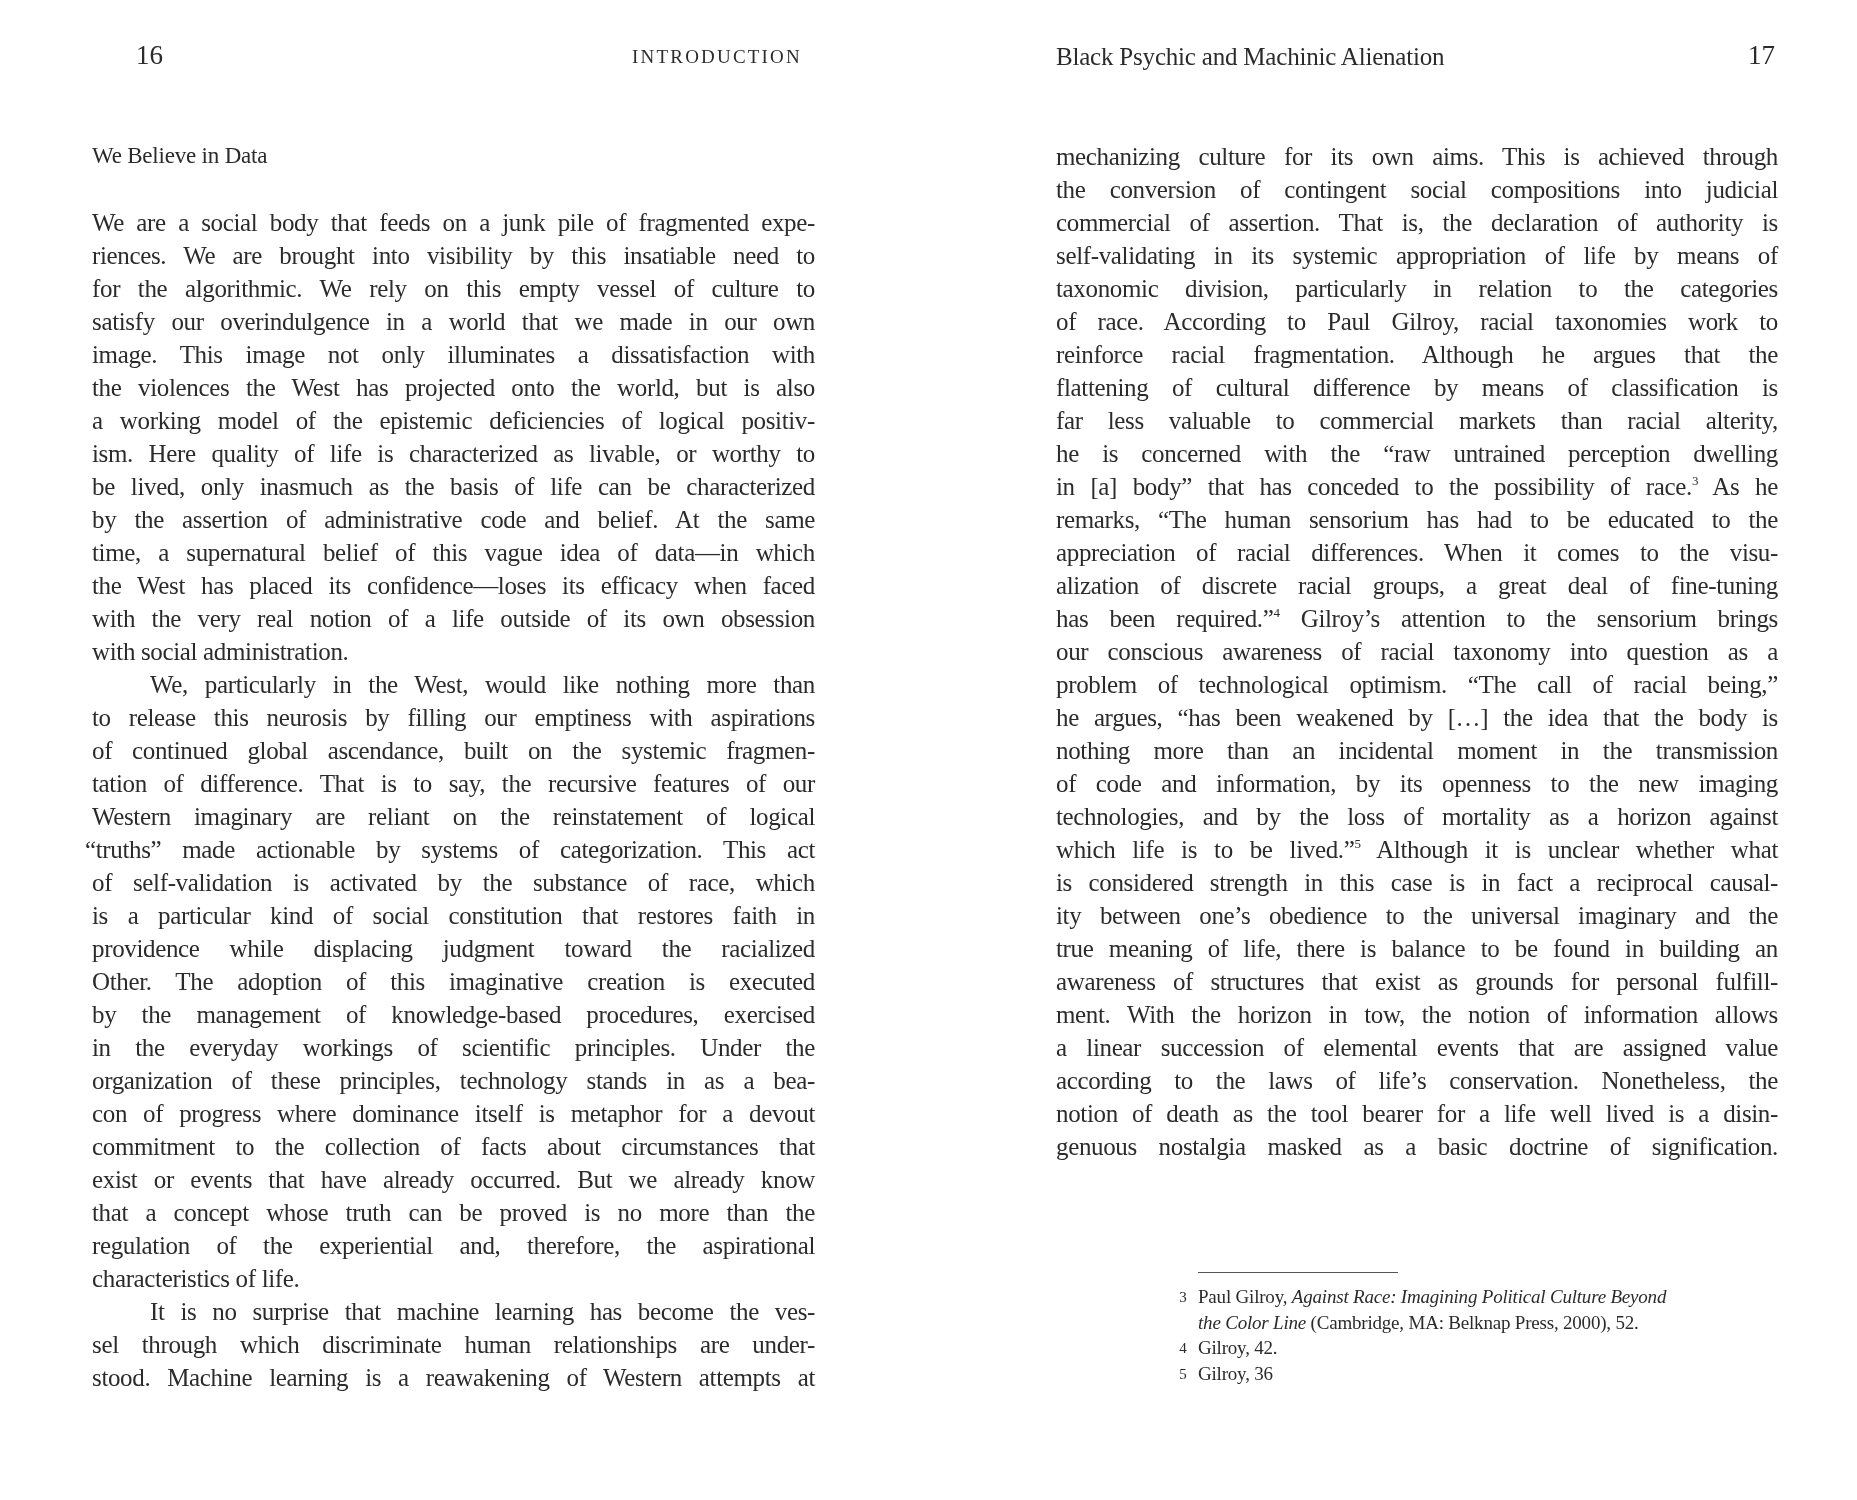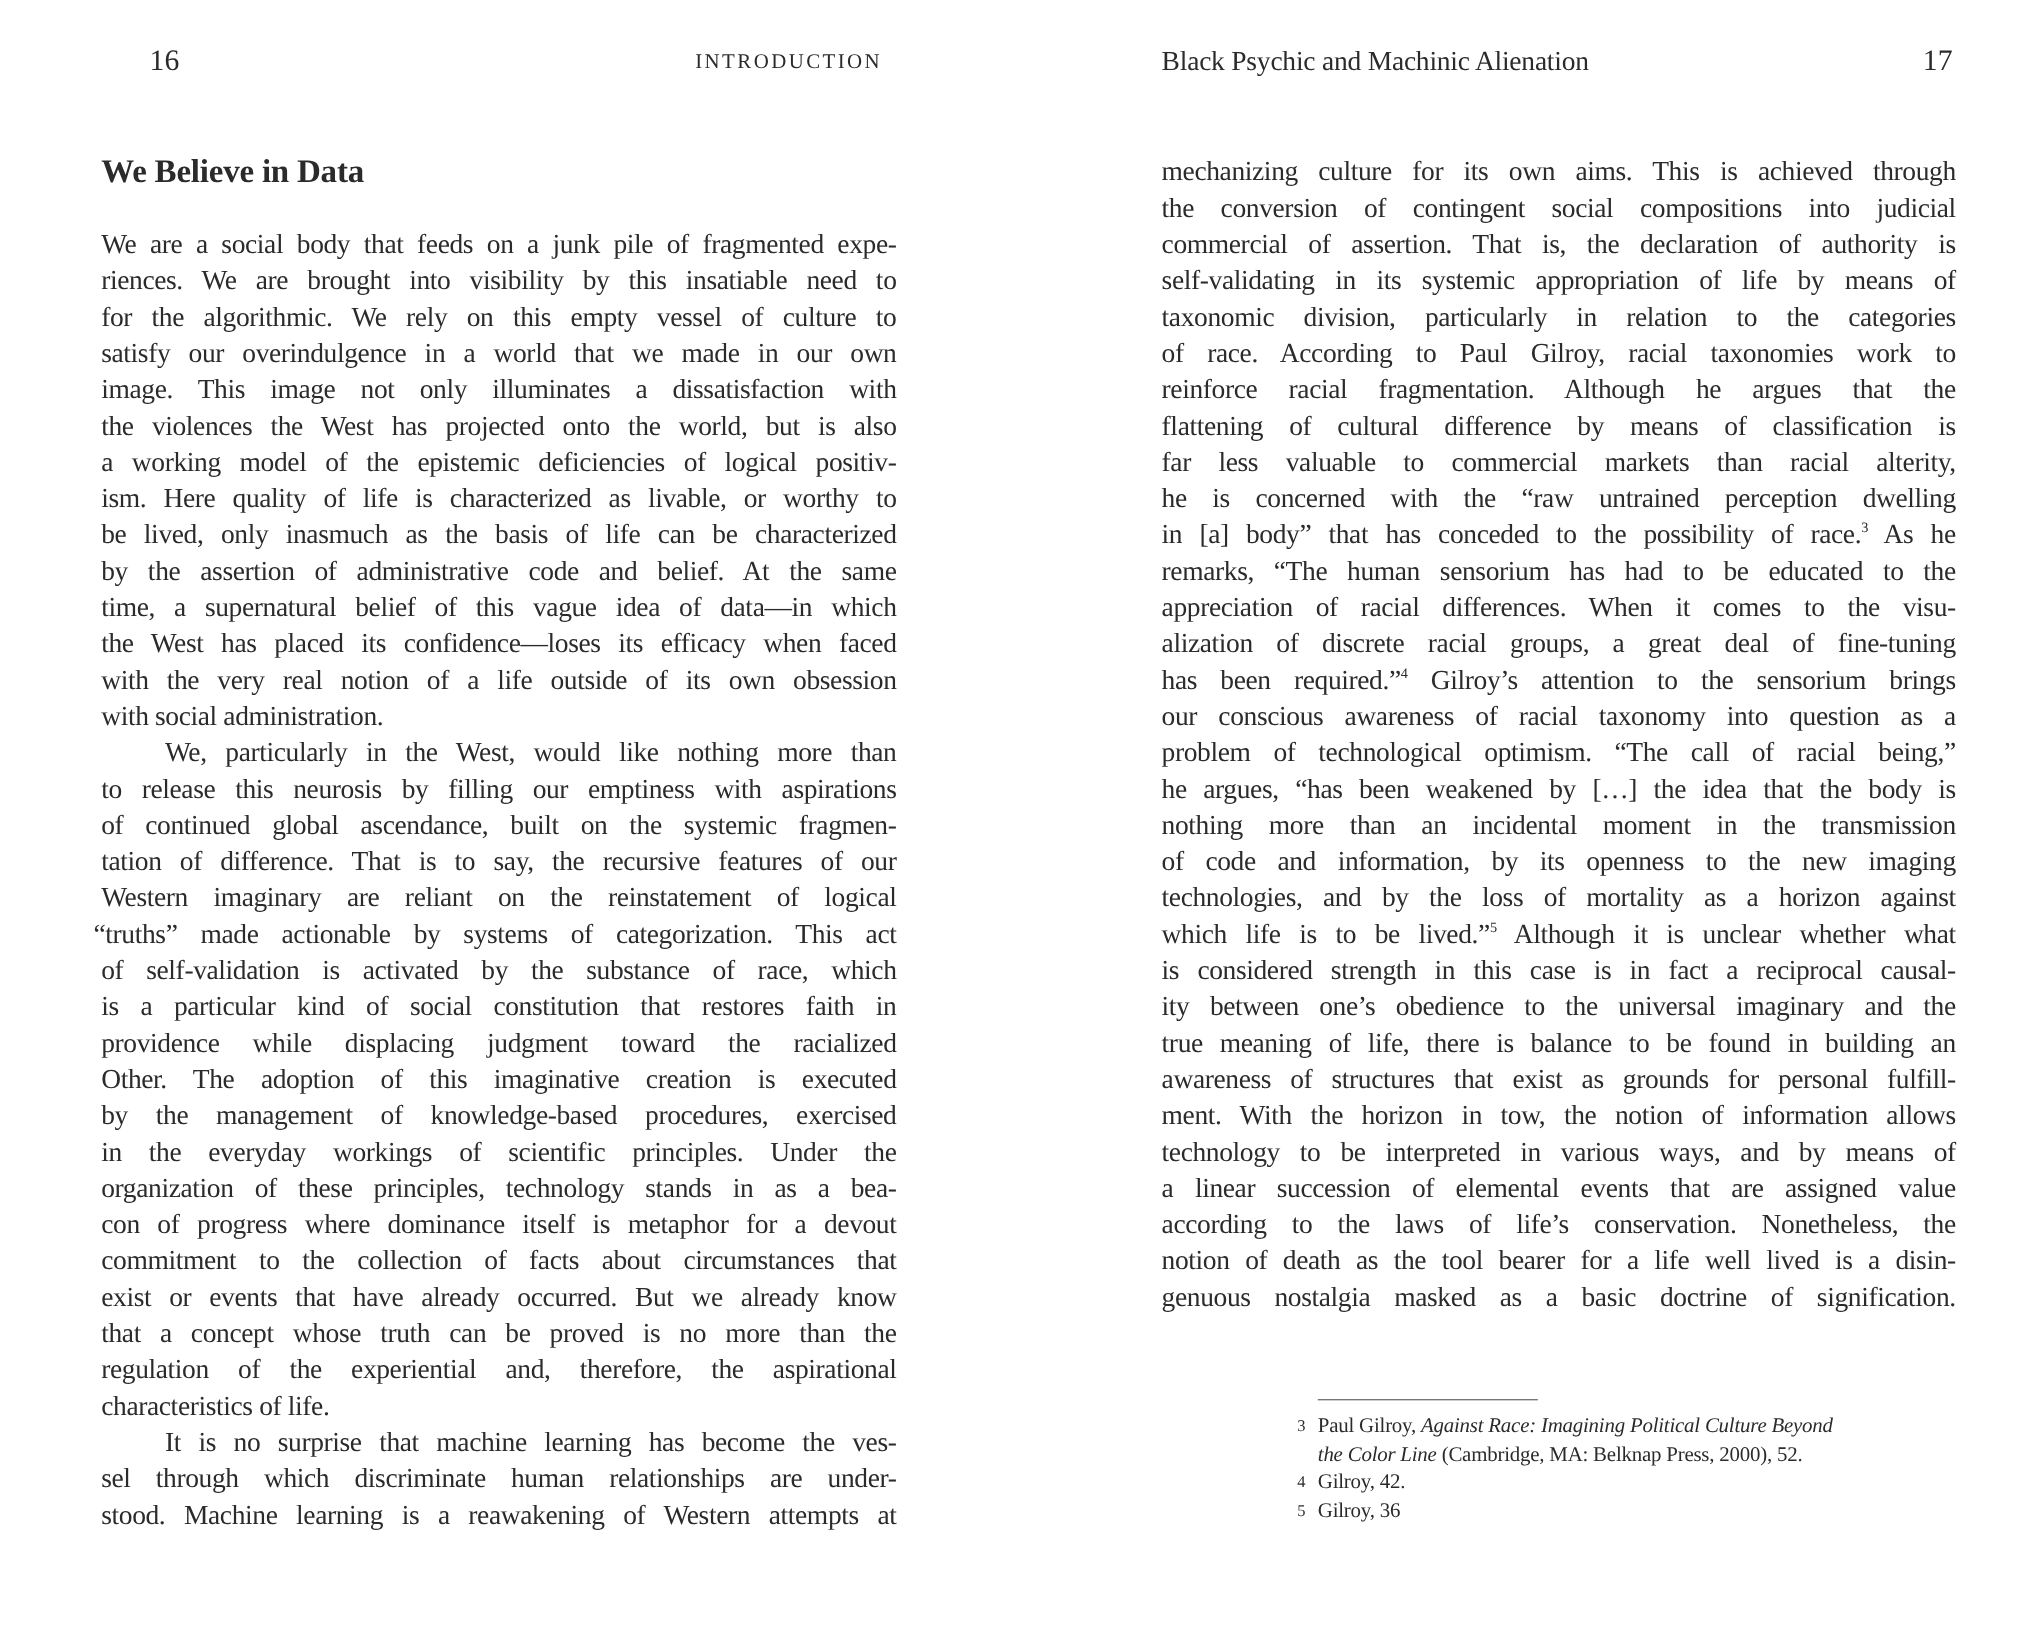--- a/index.html
+++ b/index.html
@@ -47,24 +47,23 @@
       left: 128px;
       font-size: 25px;
       letter-spacing: -0.2px;
       text-align: right;
     }
 
     .section-heading {
       position: absolute;
       left: 92px;
       top: 140px;
-      font-size: 30px;
+      font-size: 23px;
       line-height: 32px;
       letter-spacing: -0.2px;
-      font-weight: bold;
     }
 
     .text-block {
       position: absolute;
       font-size: 25px;
       line-height: 33px;
       letter-spacing: -0.35px;
     }
     .page-left .text-block { left: 92px; top: 206px; width: 723px; }
     .page-right .text-block { left: 128px; top: 140px; width: 722px; }
@@ -187,21 +186,20 @@
       <span class="line"><span>he argues, “has been weakened by […] the idea that the body is</span></span>
       <span class="line"><span>nothing more than an incidental moment in the transmission</span></span>
       <span class="line"><span>of code and information, by its openness to the new imaging</span></span>
       <span class="line"><span>technologies, and by the loss of mortality as a horizon against</span></span>
       <span class="line"><span>which life is to be lived.”</span><sup class="note-ref">5</sup><span> Although it is unclear whether what</span></span>
       <span class="line"><span>is considered strength in this case is in fact a reciprocal causal-</span></span>
       <span class="line"><span>ity between one’s obedience to the universal imaginary and the</span></span>
       <span class="line"><span>true meaning of life, there is balance to be found in building an</span></span>
       <span class="line"><span>awareness of structures that exist as grounds for personal fulfill-</span></span>
       <span class="line"><span>ment. With the horizon in tow, the notion of information allows</span></span>
-      <span class="line"><span>technology to be interpreted in various ways, and by means of</span></span>
       <span class="line"><span>a linear succession of elemental events that are assigned value</span></span>
       <span class="line"><span>according to the laws of life’s conservation. Nonetheless, the</span></span>
       <span class="line"><span>notion of death as the tool bearer for a life well lived is a disin-</span></span>
       <span class="line"><span>genuous nostalgia masked as a basic doctrine of signification.</span></span>
     </div>
 
   <div class="footnote-rule"></div>
   <div class="footnotes">
     <div class="footnote">
       <span class="fn-num">3</span>

